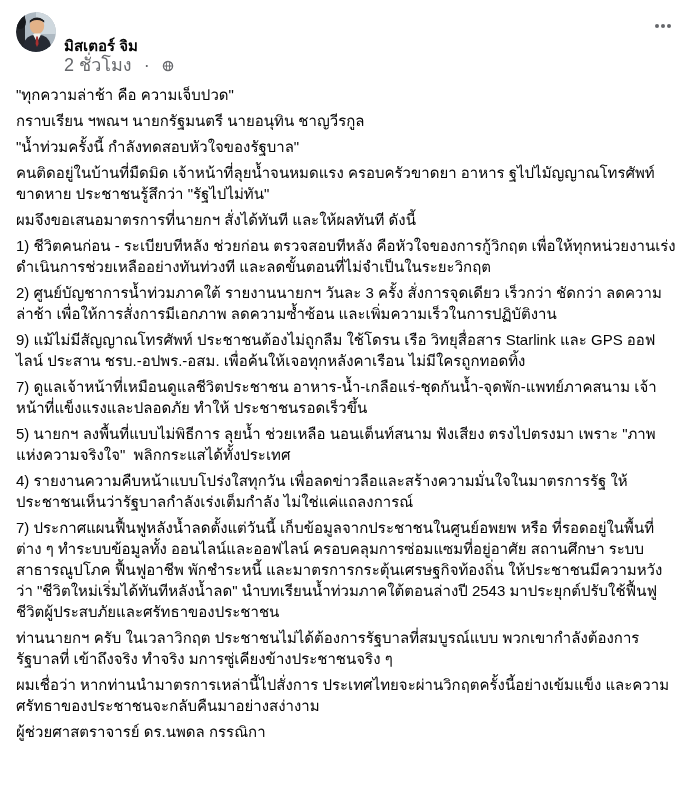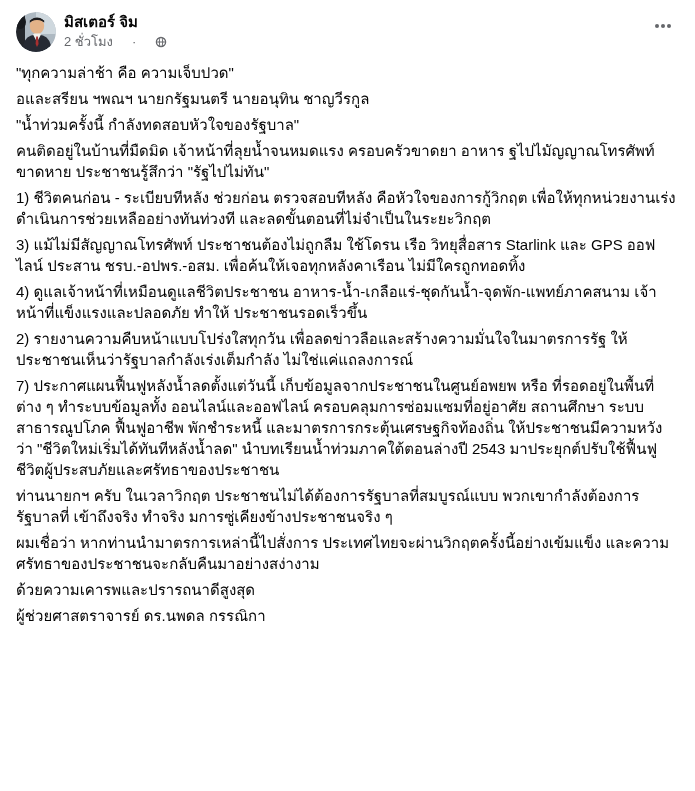--- a/index.html
+++ b/index.html
@@ -36,32 +36,33 @@
     cursor: pointer;
     box-shadow: 0 0 0 1px rgba(0,0,0,0.07) inset;
   }
   .avatar svg { display: block; }
   .header-info {
     margin-left: 8px;
     display: flex;
     flex-direction: column;
     flex: 1 1 auto;
     min-width: 0;
+    margin-top: 24px;
   }
   .author-name {
     font-size: 15px;
     font-weight: 700;
     color: #050505;
     line-height: 20px;
     cursor: pointer;
   }
   .meta-row {
     display: flex;
-    gap: 19px;
-    font-size: 13px;
+    gap: 12px;
+    font-size: 18px;
     color: #65676b;
     line-height: 17px;
     margin-top: 1px;
   }
   .meta-row .timestamp { cursor: pointer; }
   .globe {
     display: inline-flex;
     align-items: center;
   }
   .menu-button {
@@ -136,27 +137,29 @@
       <svg width="20" height="20" viewBox="0 0 20 20">
         <circle cx="4" cy="10" r="2" fill="#65676b"></circle>
         <circle cx="10" cy="10" r="2" fill="#65676b"></circle>
         <circle cx="16" cy="10" r="2" fill="#65676b"></circle>
       </svg>
     </button>
   </div>
 
   <div class="post-body">
     <p>"ทุกความล่าช้า คือ ความเจ็บปวด"</p>
-    <p>อและสรียน ฯพณฯ นายกรัฐมนตรี นายอนุทิน ชาญวีรกูล</p>
+    <p>กราบเรียน ฯพณฯ นายกรัฐมนตรี นายอนุทิน ชาญวีรกูล</p>
     <p>"น้ำท่วมครั้งนี้ กำลังทดสอบหัวใจของรัฐบาล"</p>
     <p>คนติดอยู่ในบ้านที่มืดมิด เจ้าหน้าที่ลุยน้ำจนหมดแรง ครอบครัวขาดยา อาหาร ฐไปไมัญญาณโทรศัพท์ขาดหาย ประชาชนรู้สึกว่า "รัฐไปไม่ทัน"</p>
+    <p>ผมจึงขอเสนอมาตรการที่นายกฯ สั่งได้ทันที และให้ผลทันที ดังนี้</p>
     <p>1) ชีวิตคนก่อน - ระเบียบทีหลัง ช่วยก่อน ตรวจสอบทีหลัง คือหัวใจของการกู้วิกฤต เพื่อให้ทุกหน่วยงานเร่งดำเนินการช่วยเหลืออย่างทันท่วงที และลดขั้นตอนที่ไม่จำเป็นในระยะวิกฤต</p>
-    <p>3) แม้ไม่มีสัญญาณโทรศัพท์ ประชาชนต้องไม่ถูกลืม ใช้โดรน เรือ วิทยุสื่อสาร Starlink และ GPS ออฟไลน์ ประสาน ชรบ.-อปพร.-อสม. เพื่อค้นให้เจอทุกหลังคาเรือน ไม่มีใครถูกทอดทิ้ง</p>
-    <p>4) ดูแลเจ้าหน้าที่เหมือนดูแลชีวิตประชาชน อาหาร-น้ำ-เกลือแร่-ชุดกันน้ำ-จุดพัก-แพทย์ภาคสนาม เจ้าหน้าที่แข็งแรงและปลอดภัย ทำให้ ประชาชนรอดเร็วขึ้น</p>
-    <p>2) รายงานความคืบหน้าแบบโปร่งใสทุกวัน เพื่อลดข่าวลือและสร้างความมั่นใจในมาตรการรัฐ ให้ประชาชนเห็นว่ารัฐบาลกำลังเร่งเต็มกำลัง ไม่ใช่แค่แถลงการณ์</p>
+    <p>2) ศูนย์บัญชาการน้ำท่วมภาคใต้ รายงานนายกฯ วันละ 3 ครั้ง สั่งการจุดเดียว เร็วกว่า ชัดกว่า ลดความล่าช้า เพื่อให้การสั่งการมีเอกภาพ ลดความซ้ำซ้อน และเพิ่มความเร็วในการปฏิบัติงาน</p>
+    <p>9) แม้ไม่มีสัญญาณโทรศัพท์ ประชาชนต้องไม่ถูกลืม ใช้โดรน เรือ วิทยุสื่อสาร Starlink และ GPS ออฟไลน์ ประสาน ชรบ.-อปพร.-อสม. เพื่อค้นให้เจอทุกหลังคาเรือน ไม่มีใครถูกทอดทิ้ง</p>
+    <p>7) ดูแลเจ้าหน้าที่เหมือนดูแลชีวิตประชาชน อาหาร-น้ำ-เกลือแร่-ชุดกันน้ำ-จุดพัก-แพทย์ภาคสนาม เจ้าหน้าที่แข็งแรงและปลอดภัย ทำให้ ประชาชนรอดเร็วขึ้น</p>
+    <p>5) นายกฯ ลงพื้นที่แบบไม่พิธีการ ลุยน้ำ ช่วยเหลือ นอนเต็นท์สนาม ฟังเสียง ตรงไปตรงมา เพราะ "ภาพแห่งความจริงใจ"  พลิกกระแสได้ทั้งประเทศ</p>
+    <p>4) รายงานความคืบหน้าแบบโปร่งใสทุกวัน เพื่อลดข่าวลือและสร้างความมั่นใจในมาตรการรัฐ ให้ประชาชนเห็นว่ารัฐบาลกำลังเร่งเต็มกำลัง ไม่ใช่แค่แถลงการณ์</p>
     <p>7) ประกาศแผนฟื้นฟูหลังน้ำลดตั้งแต่วันนี้ เก็บข้อมูลจากประชาชนในศูนย์อพยพ หรือ ที่รอดอยู่ในพื้นที่ต่าง ๆ ทำระบบข้อมูลทั้ง ออนไลน์และออฟไลน์ ครอบคลุมการซ่อมแซมที่อยู่อาศัย สถานศึกษา ระบบสาธารณูปโภค ฟื้นฟูอาชีพ พักชำระหนี้ และมาตรการกระตุ้นเศรษฐกิจท้องถิ่น ให้ประชาชนมีความหวังว่า "ชีวิตใหม่เริ่มได้ทันทีหลังน้ำลด" นำบทเรียนน้ำท่วมภาคใต้ตอนล่างปี 2543 มาประยุกต์ปรับใช้ฟื้นฟูชีวิตผู้ประสบภัยและศรัทธาของประชาชน</p>
     <p>ท่านนายกฯ ครับ ในเวลาวิกฤต ประชาชนไม่ได้ต้องการรัฐบาลที่สมบูรณ์แบบ พวกเขากำลังต้องการรัฐบาลที่ เข้าถึงจริง ทำจริง มการซู่เคียงข้างประชาชนจริง ๆ</p>
     <p>ผมเชื่อว่า หากท่านนำมาตรการเหล่านี้ไปสั่งการ ประเทศไทยจะผ่านวิกฤตครั้งนี้อย่างเข้มแข็ง และความศรัทธาของประชาชนจะกลับคืนมาอย่างสง่างาม</p>
-    <p>ด้วยความเคารพและปรารถนาดีสูงสุด</p>
     <p>ผู้ช่วยศาสตราจารย์ ดร.นพดล กรรณิกา</p>
   </div>
 
 </div>
 
 </body></html>

